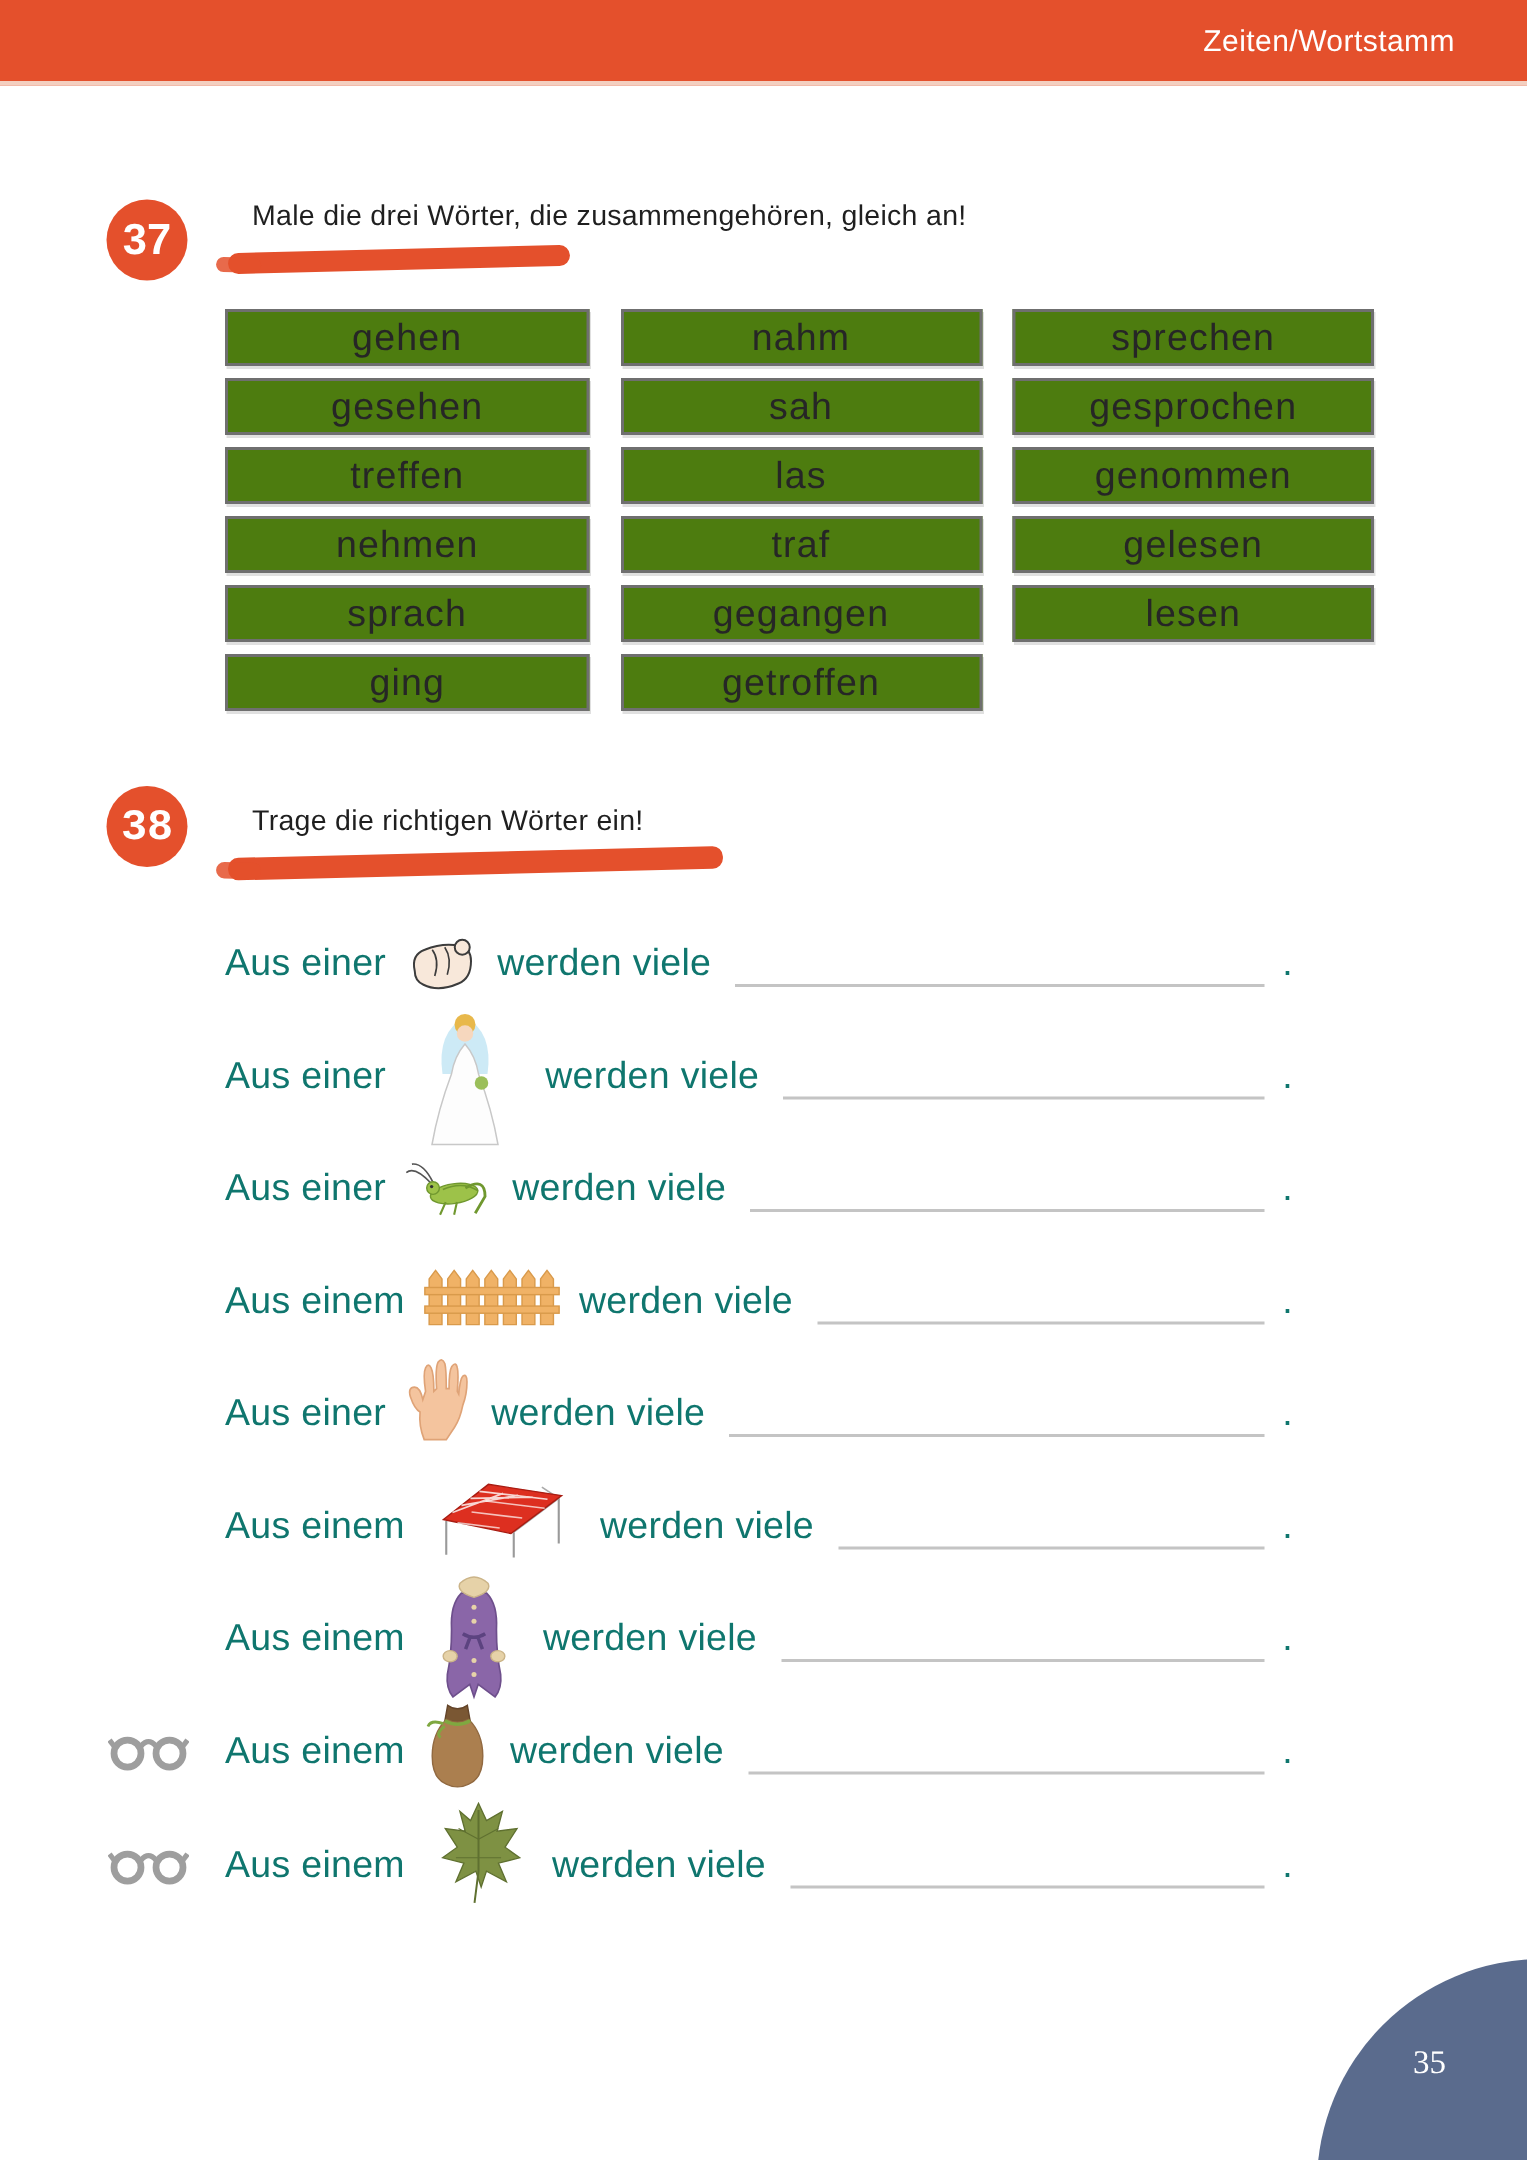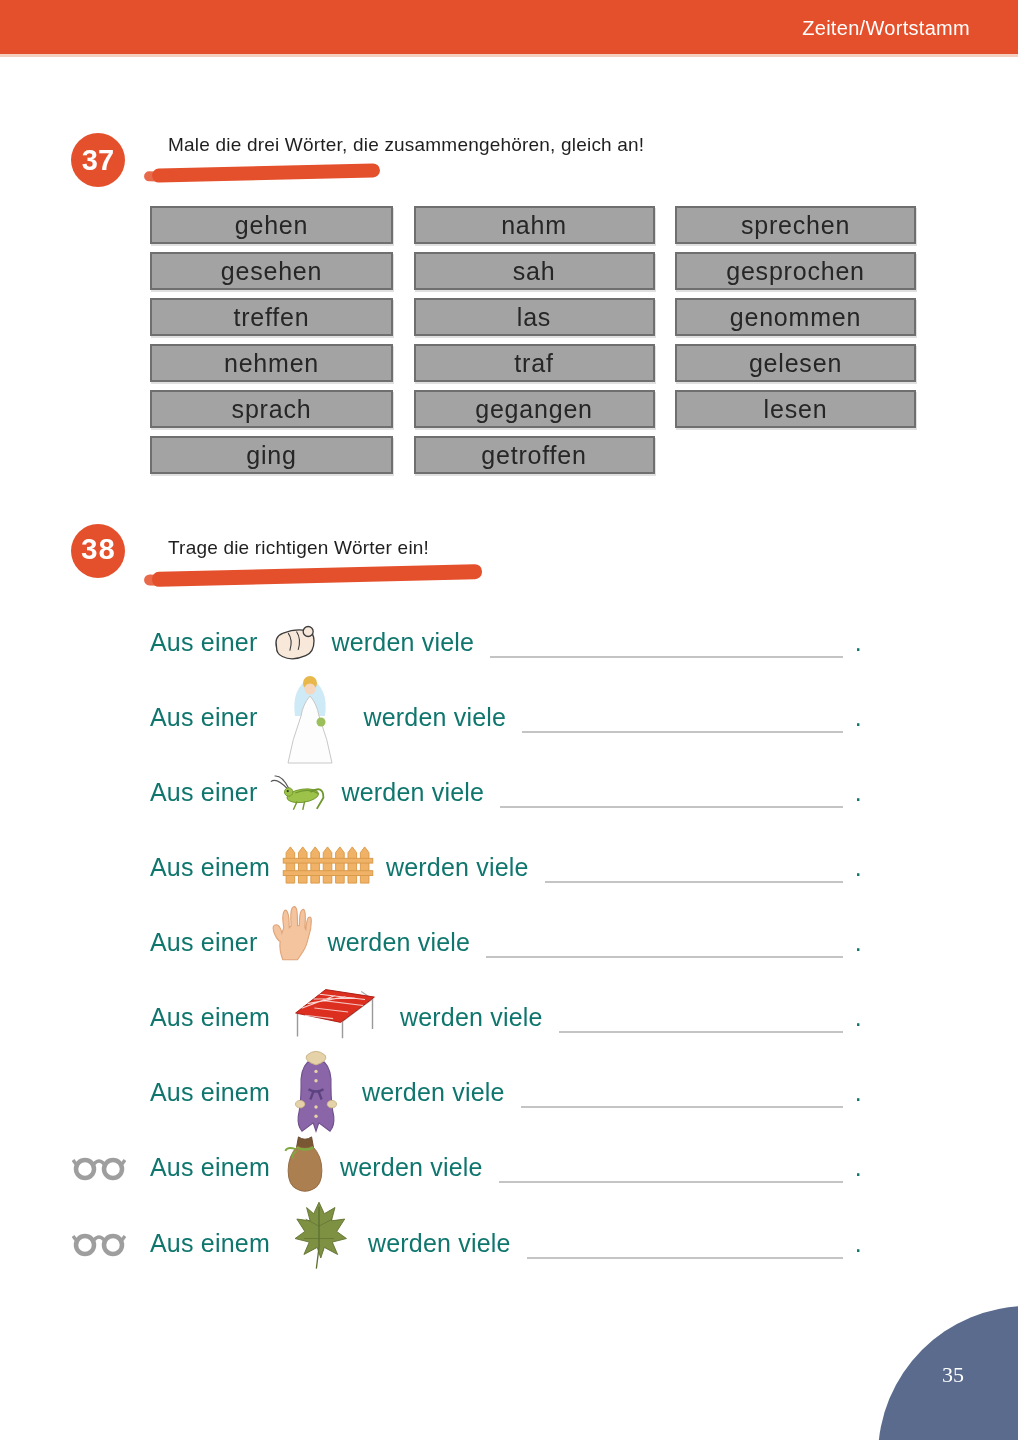--- a/index.html
+++ b/index.html
@@ -41,21 +41,21 @@
   }
   .brush37 { left:152px; top:166px; width:228px; height:14px; }
   .brush38 { left:152px; top:568px; width:330px; height:15px; }
   
   .word-grid {
     position:absolute; left:150px; top:206px; width:766px;
     display:grid; grid-template-columns:243px 241px 241px;
     justify-content:space-between; row-gap:8px;
   }
   .word-box {
-    height:38px; background:#a3a3a3; border:2px solid #6f6f6f;
+    height:38px; background:#4d7c0f; border:2px solid #6f6f6f;
     box-shadow:1px 2px 0 rgba(0,0,0,0.12);
     display:flex; align-items:center; justify-content:center;
     font-size:25px; color:#262626; letter-spacing:0.8px;
   }
   
   .sentence {
     position:absolute; left:150px; width:712px; height:60px;
     display:flex; align-items:center; column-gap:12px;
     font-size:25px; color:#0f766e; letter-spacing:0.2px; white-space:nowrap;
   }

